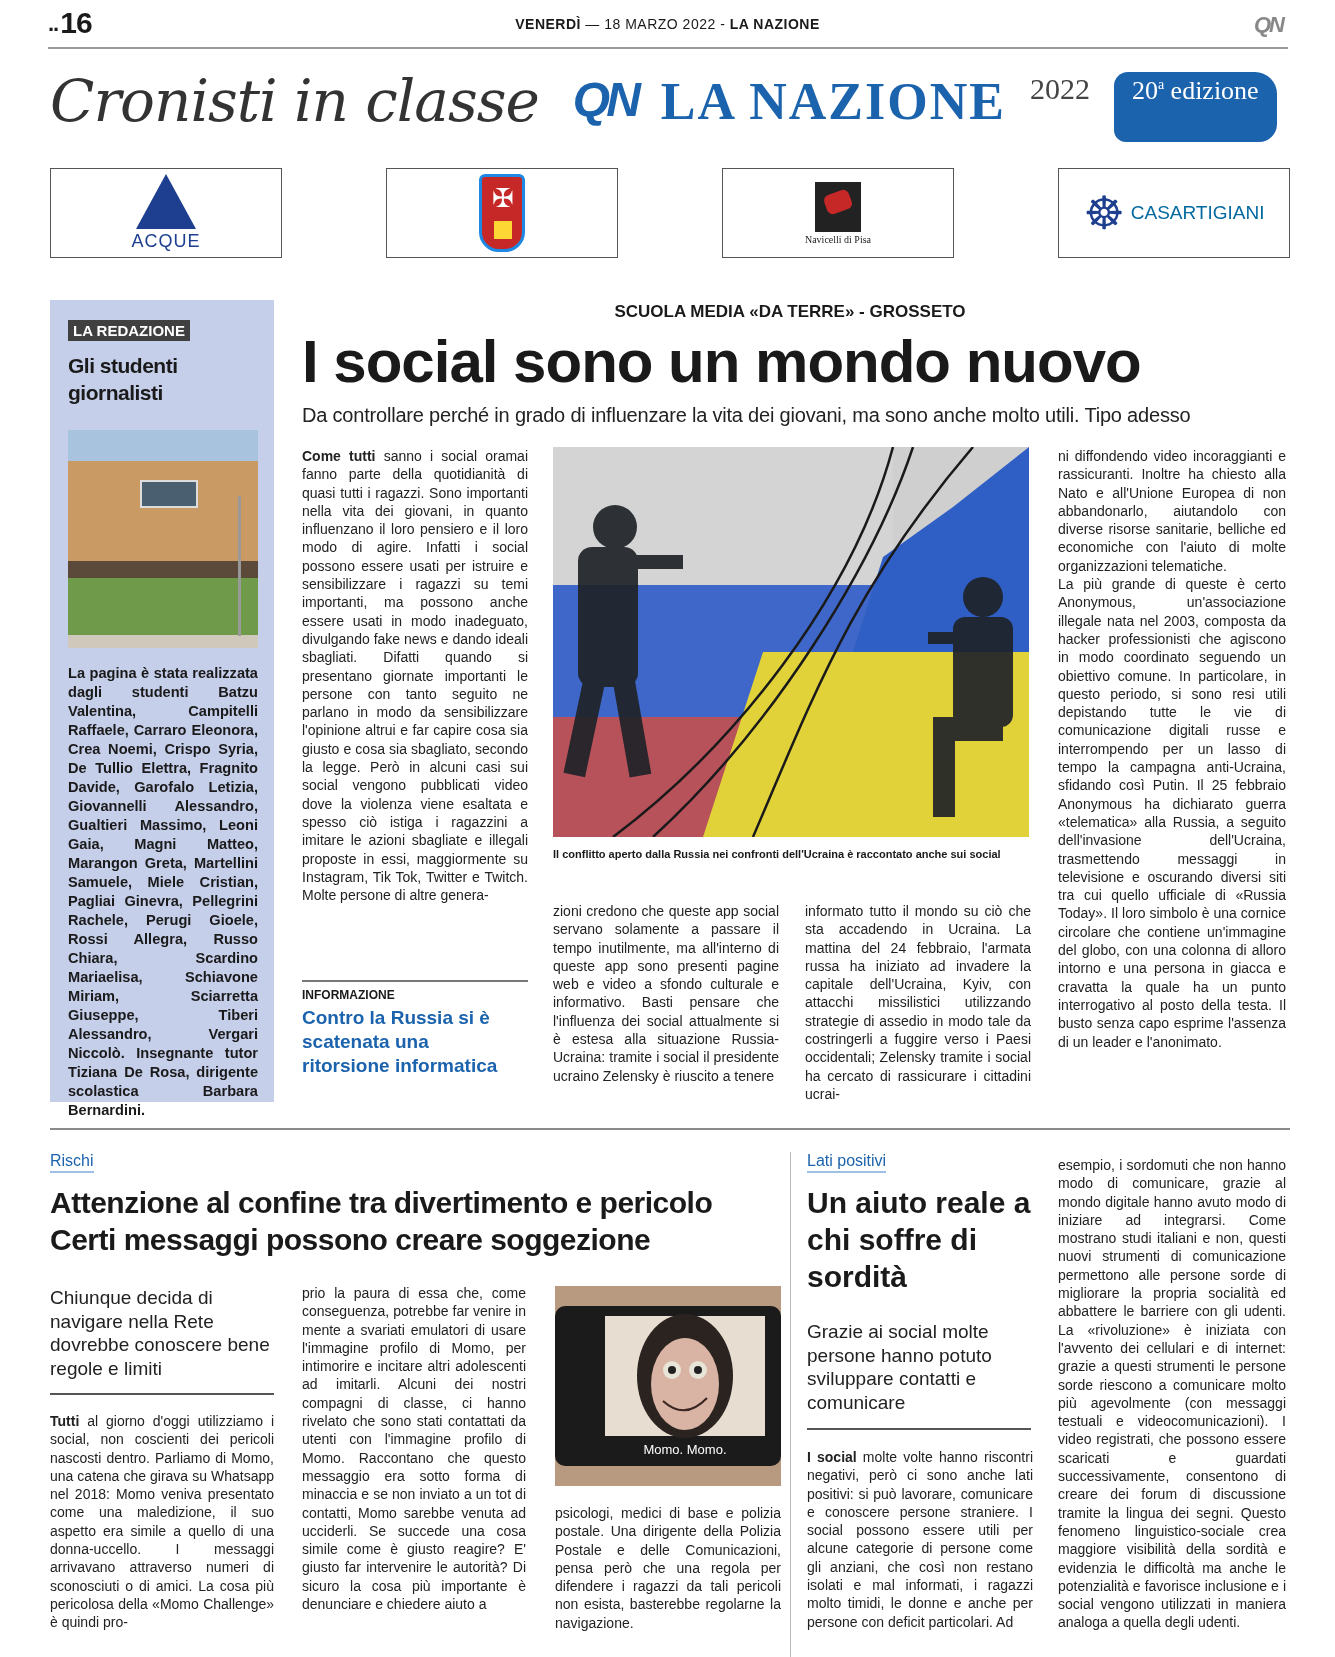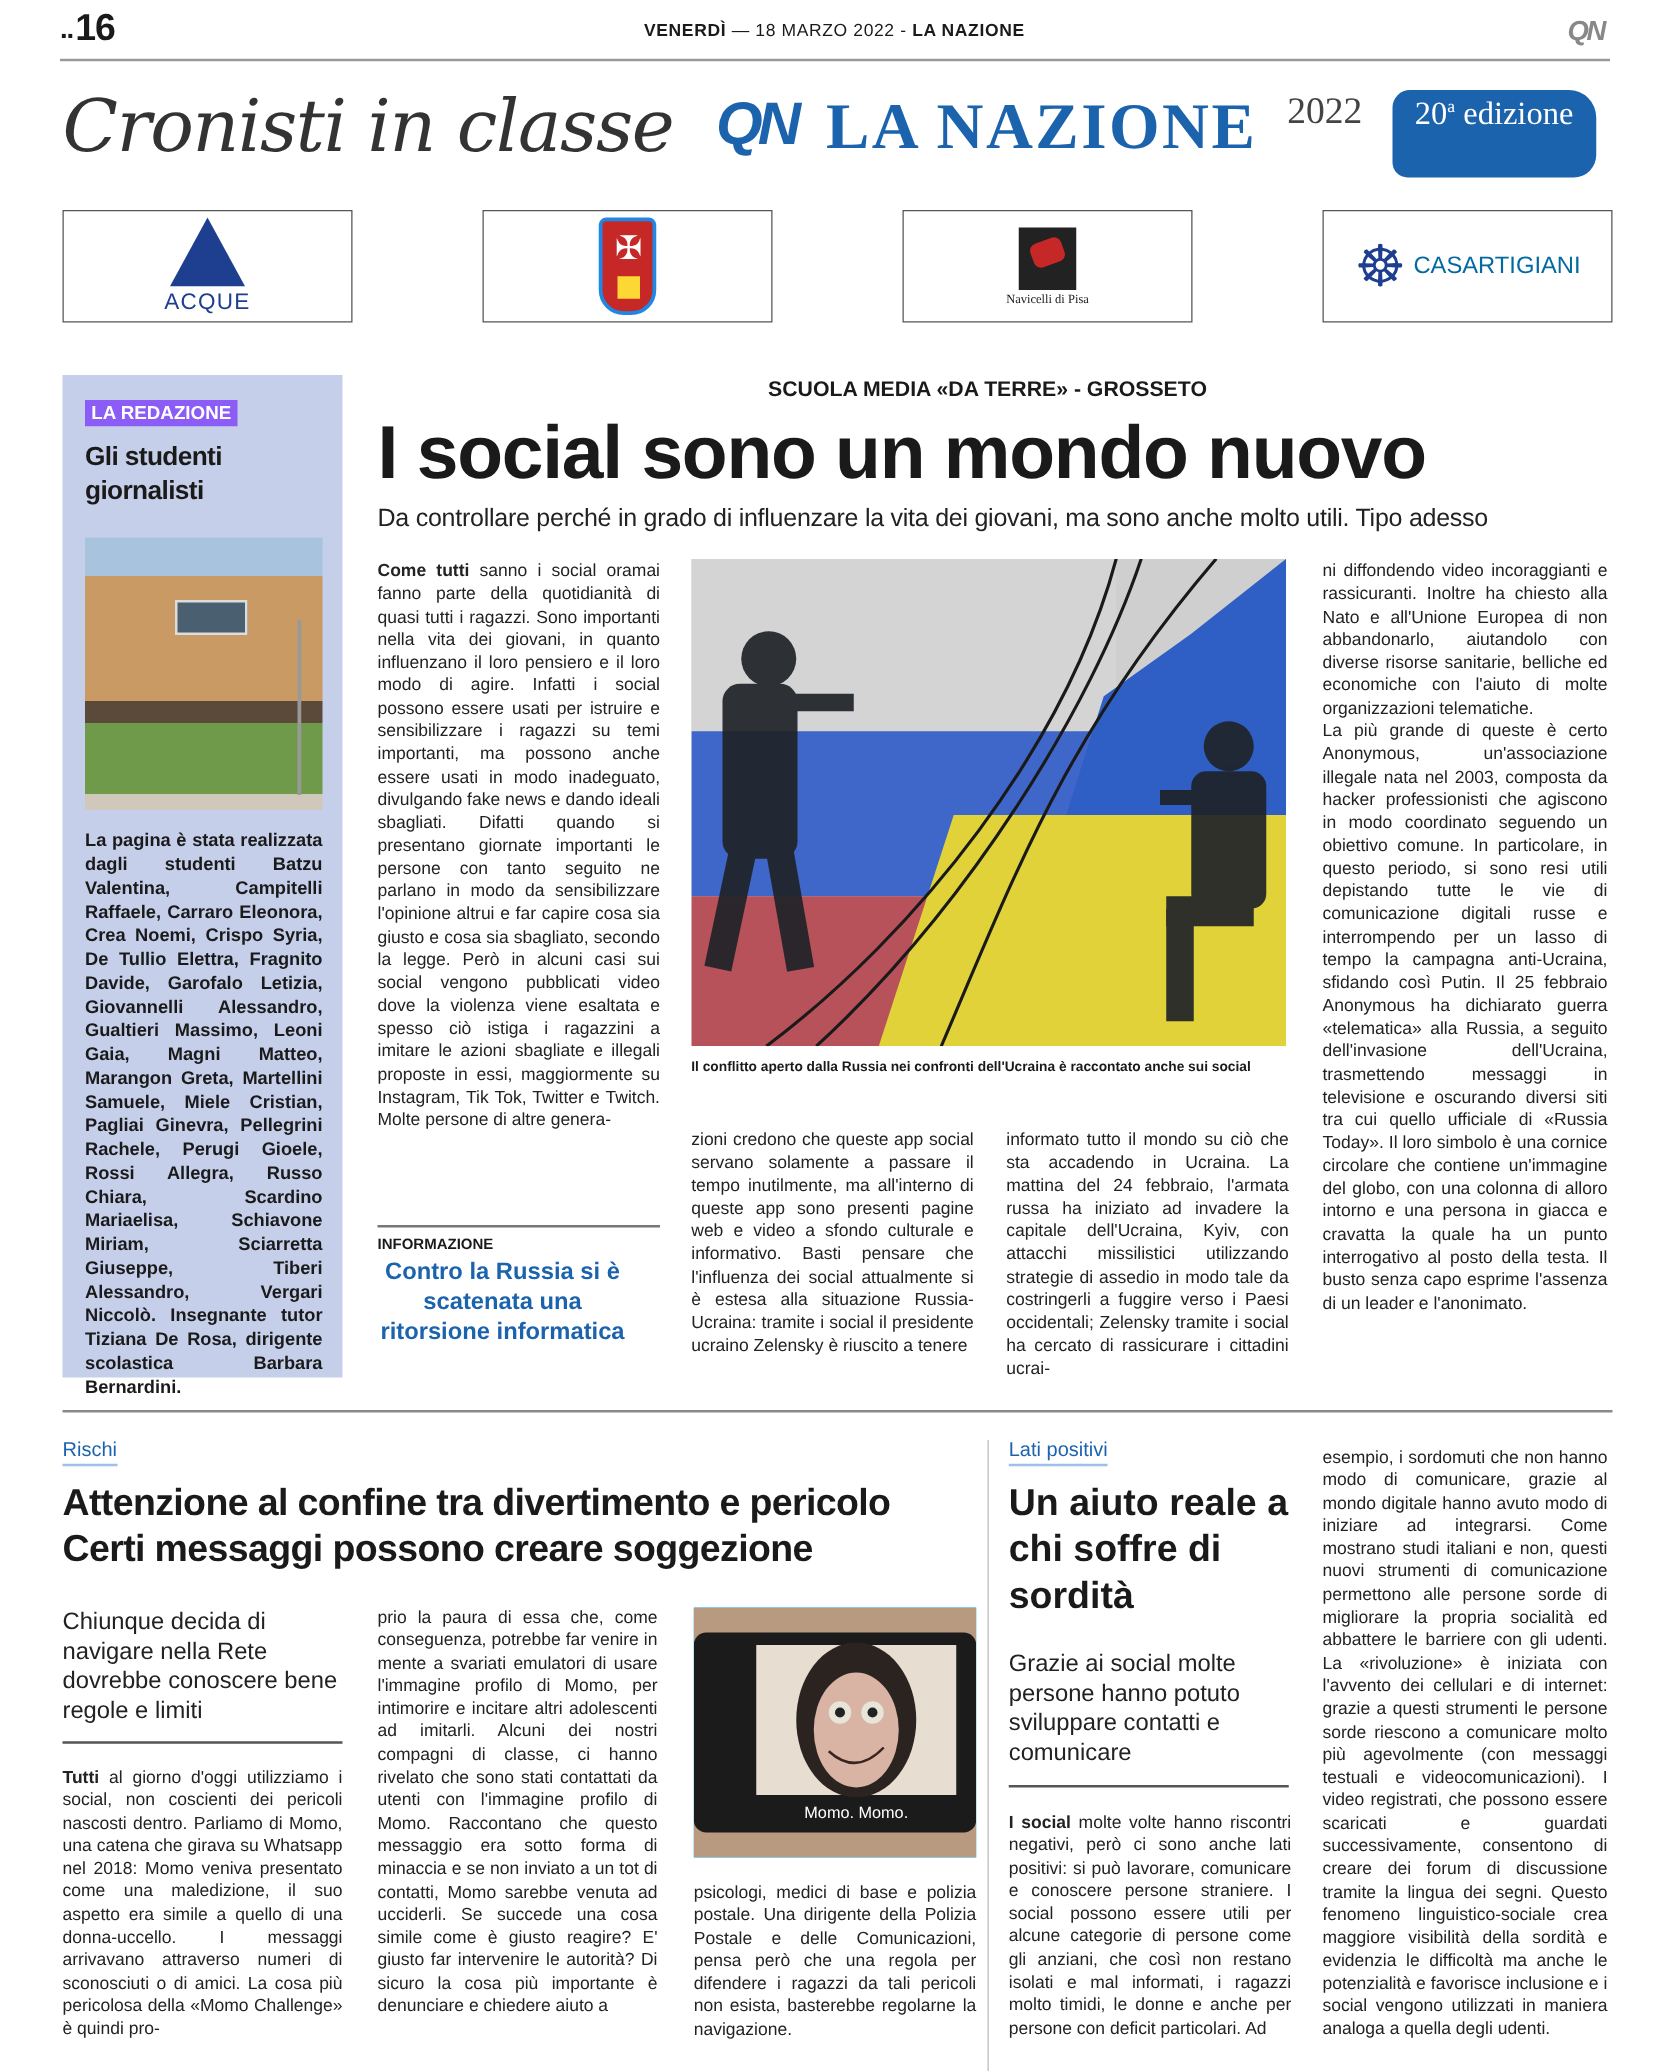--- a/index.html
+++ b/index.html
@@ -34,21 +34,21 @@
   .casa { display: flex; align-items: center; gap: 6px; flex-direction: row; }
   .wheel { font-size: 46px; color: #1e3f8f; line-height: 1; }
   .casa-txt { color: #0369a1; font-weight: normal; font-size: 19px; }
   .terre { display: flex; flex-direction: row; align-items: center; gap: 8px; }
   .tower { width: 14px; height: 56px; background: repeating-linear-gradient(#e6a23c 0 6px, #d9d9d9 6px 8px); }
   .terre-txt { font-family: "Liberation Serif", serif; font-size: 15px; line-height: 1.1; color: #333; }
   .seal { font-size: 22px; color: #888; }
   .camera-txt { font-size: 6px; color: #666; width: 70px; border-bottom: 2px solid #8b1a1a; padding-bottom: 4px; }
   
   .sidebar { left: 50px; top: 300px; width: 224px; height: 802px; background: #c6cfea; }
-  .redazione { position: absolute; left: 18px; top: 20px; background: #8b5cf6; color: #fff; font-weight: bold; font-size: 15px; padding: 2px 5px; }
+  .redazione { position: absolute; left: 18px; top: 20px; background: #404040; color: #fff; font-weight: bold; font-size: 15px; padding: 2px 5px; }
   .studenti { position: absolute; left: 18px; top: 52px; font-size: 21px; font-weight: bold; line-height: 27px; letter-spacing: -0.5px; }
   .school-photo { position: absolute; left: 18px; top: 130px; width: 190px; height: 218px; background: linear-gradient(#a8c3de 0 14%, #c99a64 14% 60%, #5b4a3a 60% 68%, #6f9a4a 68% 94%, #cfc8bb 94%); }
   .school-photo .win { position: absolute; left: 72px; top: 50px; width: 58px; height: 28px; background: #4a5f70; border: 2px solid #ddd; }
   .school-photo .pole { position: absolute; left: 170px; top: 66px; width: 3px; height: 140px; background: #999; }
   .credits { position: absolute; left: 18px; top: 364px; width: 190px; font-size: 14.6px; line-height: 19px; font-weight: bold; text-align: justify; color: #1a1a1a; }
   
   .kicker { left: 290px; width: 1000px; top: 302px; text-align: center; font-weight: bold; font-size: 17px; }
   .headline { left: 302px; top: 330px; font-weight: 900; font-size: 60px; letter-spacing: -1px; line-height: 64px; }
   .subhead { left: 302px; top: 404px; font-size: 20px; color: #222; letter-spacing: -0.2px; }
   .col { font-size: 14px; line-height: 18.3px; text-align: justify; color: #222; }
@@ -173,21 +173,21 @@
 
 <div class="abs col col2">zioni credono che queste app social servano solamente a passare il tempo inutilmente, ma all'interno di queste app sono presenti pagine web e video a sfondo culturale e informativo. Basti pensare che l'influenza dei social attualmente si è estesa alla situazione Russia-Ucraina: tramite i social il presidente ucraino Zelensky è riuscito a tenere</div>
 <div class="abs col col3">informato tutto il mondo su ciò che sta accadendo in Ucraina. La mattina del 24 febbraio, l'armata russa ha iniziato ad invadere la capitale dell'Ucraina, Kyiv, con attacchi missilistici utilizzando strategie di assedio in modo tale da costringerli a fuggire verso i Paesi occidentali; Zelensky tramite i social ha cercato di rassicurare i cittadini ucrai-</div>
 <div class="abs col col4">
   <div>ni diffondendo video incoraggianti e rassicuranti. Inoltre ha chiesto alla Nato e all'Unione Europea di non abbandonarlo, aiutandolo con diverse risorse sanitarie, belliche ed economiche con l'aiuto di molte organizzazioni telematiche.</div>
   <div>La più grande di queste è certo Anonymous, un'associazione illegale nata nel 2003, composta da hacker professionisti che agiscono in modo coordinato seguendo un obiettivo comune. In particolare, in questo periodo, si sono resi utili depistando tutte le vie di comunicazione digitali russe e interrompendo per un lasso di tempo la campagna anti-Ucraina, sfidando così Putin. Il 25 febbraio Anonymous ha dichiarato guerra «telematica» alla Russia, a seguito dell'invasione dell'Ucraina, trasmettendo messaggi in televisione e oscurando diversi siti tra cui quello ufficiale di «Russia Today». Il loro simbolo è una cornice circolare che contiene un'immagine del globo, con una colonna di alloro intorno e una persona in giacca e cravatta la quale ha un punto interrogativo al posto della testa. Il busto senza capo esprime l'assenza di un leader e l'anonimato.</div>
 </div>
 
 <div class="abs info-rule"></div>
 <div class="abs info-label">INFORMAZIONE</div>
-<div class="abs info-title" style="width:200px;text-align:center;">Contro la Russia si è scatenata una ritorsione informatica</div>
+<div class="abs info-title" style="width:200px;">Contro la Russia si è scatenata una ritorsione informatica</div>
 
 <div class="abs mid-rule"></div>
 
 <div class="abs section-tag rischi">Rischi</div>
 <div class="abs bot-headline">
   <div>Attenzione al confine tra divertimento e pericolo</div>
   <div>Certi messaggi possono creare soggezione</div>
 </div>
 <div class="abs deck deck1">Chiunque decida di navigare nella Rete dovrebbe conoscere bene regole e limiti</div>
 <div class="abs deck-rule1"></div>

